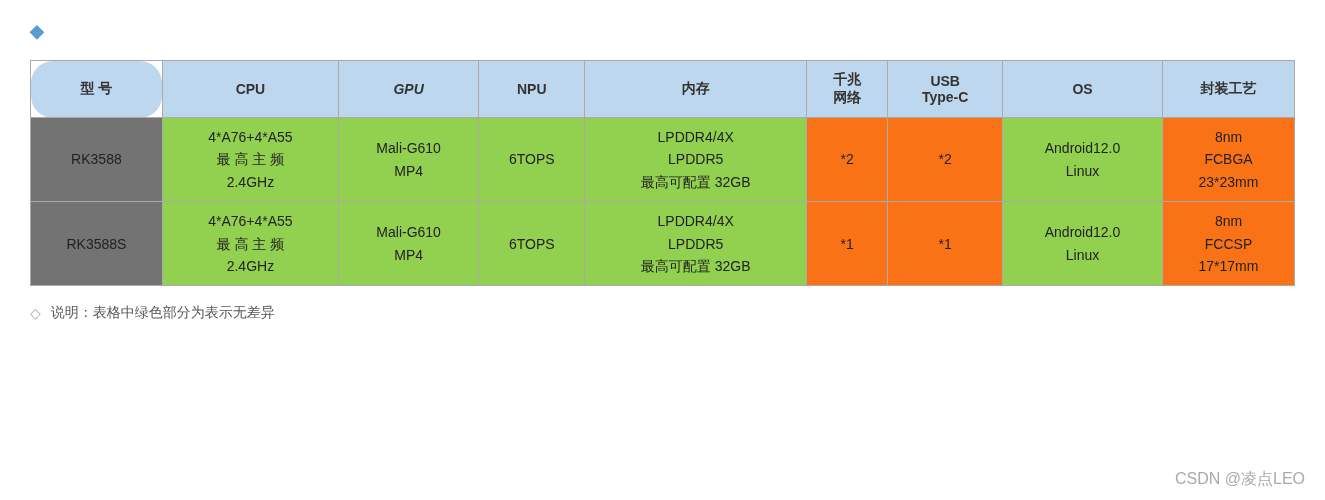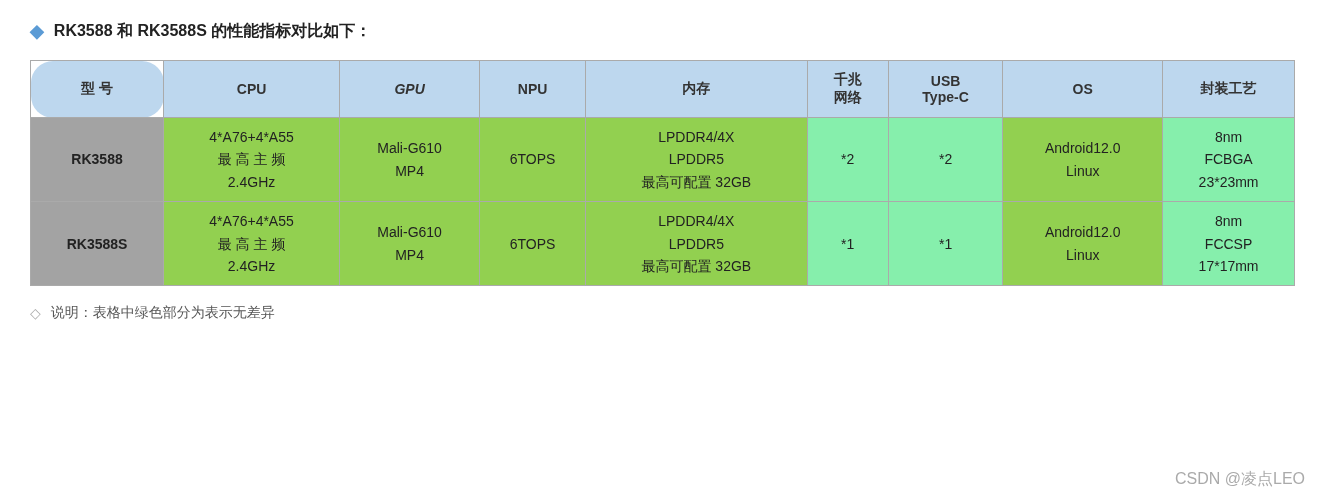--- a/index.html
+++ b/index.html
@@ -44,25 +44,25 @@
       padding: 8px 6px;
       vertical-align: middle;
       font-size: 14px;
       line-height: 1.6;
     }
     .cell-green {
       background-color: #92d050;
       color: #222;
     }
     .cell-white {
-      background-color: #86efac;
+      background-color: #f97316;
     }
     .cell-header-col {
-      background-color: #a3a3a3;
-      font-weight: bold;
+      background-color: #737373;
+      font-weight: normal;
     }
     .note-row {
       display: flex;
       align-items: center;
       color: #555;
       font-size: 14px;
       margin-top: 4px;
     }
     .note-diamond {
       color: #aaa;
@@ -75,21 +75,20 @@
       right: 20px;
       font-size: 16px;
       color: #aaa;
     }
   </style>
 </head>
 <body>
 
 <div class="title-row">
   <span class="diamond-icon">◆</span>
-  <span>RK3588 和 RK3588S 的性能指标对比如下：</span>
 </div>
 
 <table>
   <thead>
     <tr>
     <th style="white-space: pre-line; border-radius: 22px;">型  号</th>
         <th style="white-space: pre-line;">CPU</th>
         <th style="white-space: pre-line; font-style: italic;">GPU</th>
         <th style="white-space: pre-line;">NPU</th>
         <th style="white-space: pre-line; font-family: Liberation Serif, serif;">内存</th>

